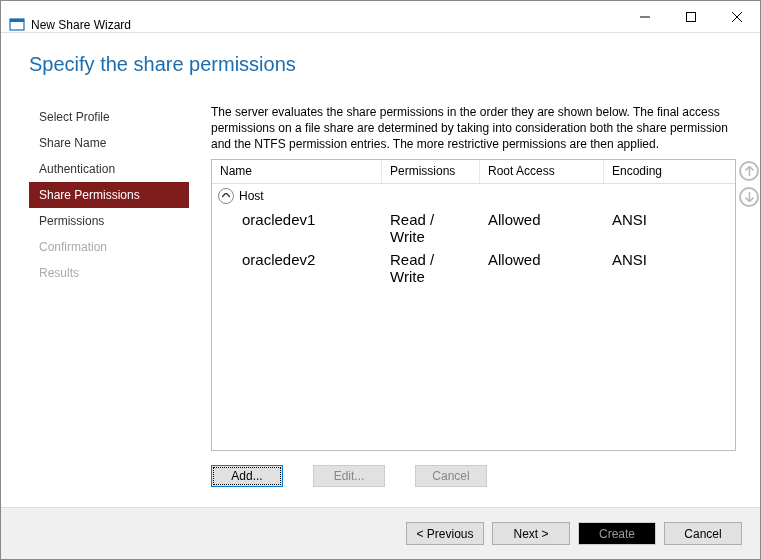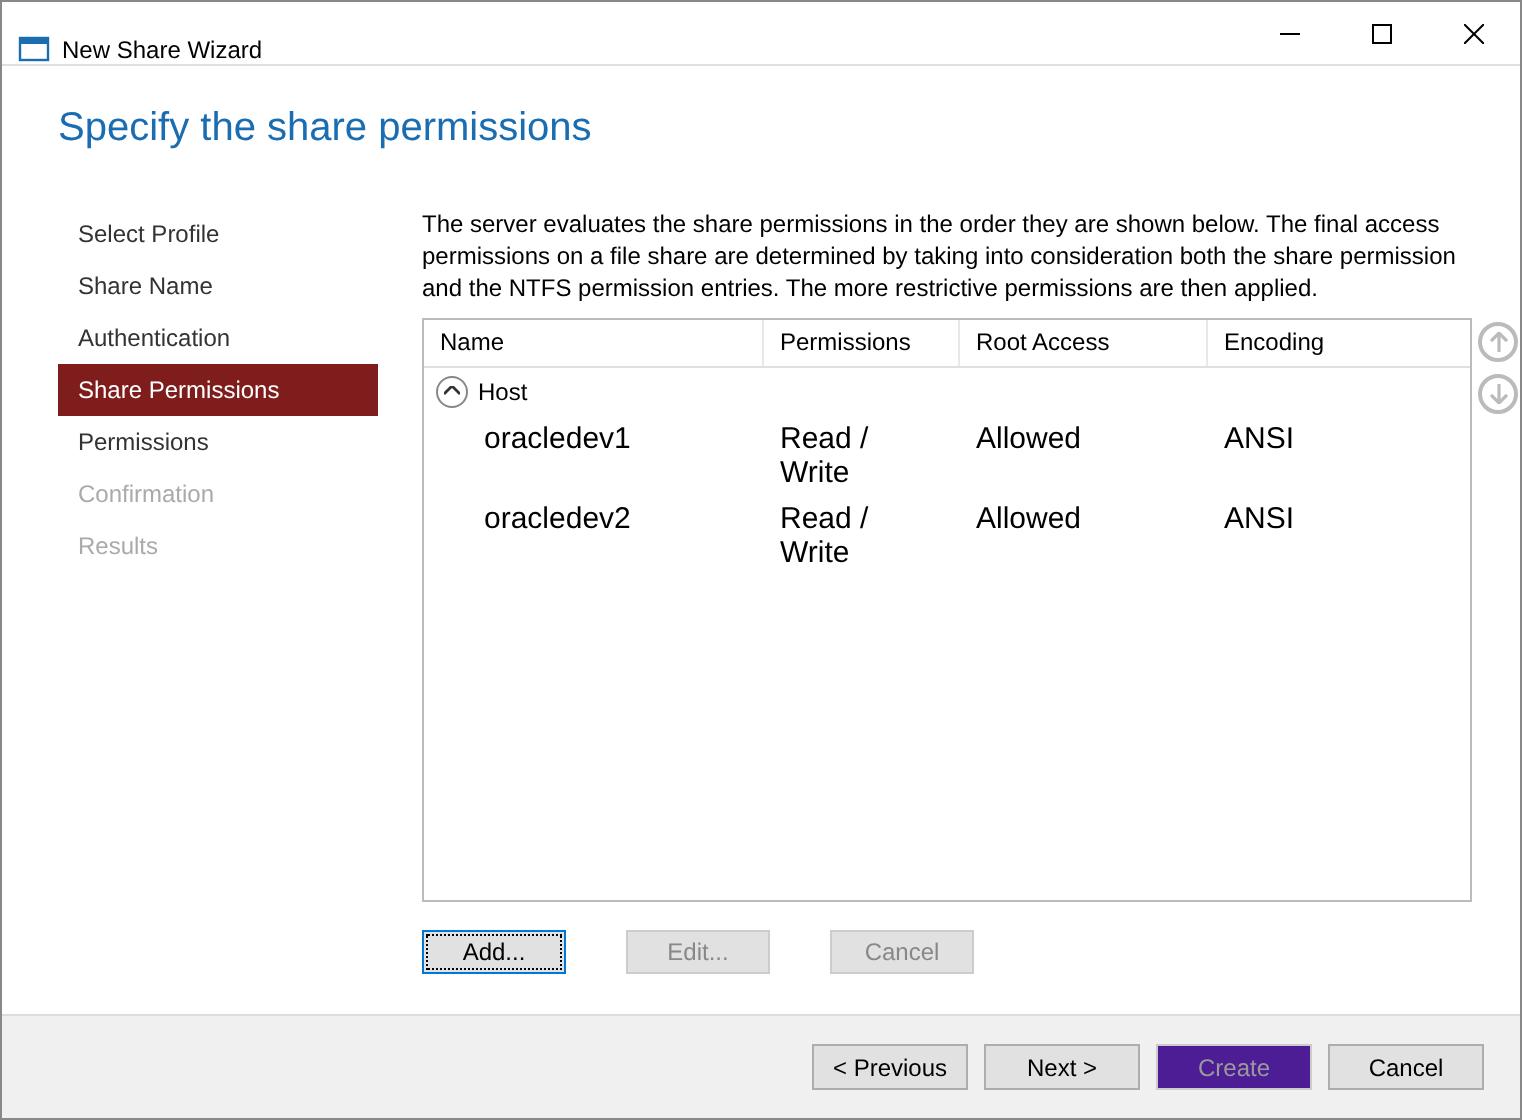--- a/index.html
+++ b/index.html
@@ -44,21 +44,21 @@
     .reorder-btns { position: absolute; right: -23px; top: 2px; display: flex; flex-direction: column; gap: 6px; }
     .reorder-btn { width: 20px; height: 20px; border: 2px solid #bbb; border-radius: 50%; display: flex; align-items: center; justify-content: center; cursor: pointer; color: #bbb; font-size: 11px; }
     
     .action-row { display: flex; gap: 30px; margin-top: 14px; margin-bottom: 14px; }
     .action-btn { width: 72px; height: 22px; font-size: 12px; background: #e1e1e1; border: 1px solid #adadad; cursor: pointer; }
     .action-btn.focused { border: 1px solid #0078d7; outline: 1px dotted #000; outline-offset: -3px; }
     .action-btn:disabled { color: #888; cursor: default; border-color: #ccc; }
     
     .footer { border-top: 1px solid #ddd; padding: 14px 18px; display: flex; justify-content: flex-end; gap: 8px; background: #f0f0f0; }
     .footer-btn { width: 78px; height: 23px; font-size: 12px; background: #e1e1e1; border: 1px solid #adadad; cursor: pointer; }
-    .footer-btn:disabled { color: #9a9a9a; cursor: default; border-color: #ccc; background: #4c1d95; }
+    .footer-btn:disabled { color: #9a9a9a; cursor: default; border-color: #ccc; background: #000000; }
   </style>
 </head>
 <body>
 
 <div class="titlebar">
   <svg class="titlebar-icon" viewBox="0 0 16 16">
     <rect x="1" y="3" width="14" height="11" fill="none" stroke="#1a6db0" stroke-width="1.2"></rect>
     <rect x="1" y="3" width="14" height="3" fill="#1a6db0"></rect>
   </svg>
   <span class="titlebar-title">New Share Wizard</span>

